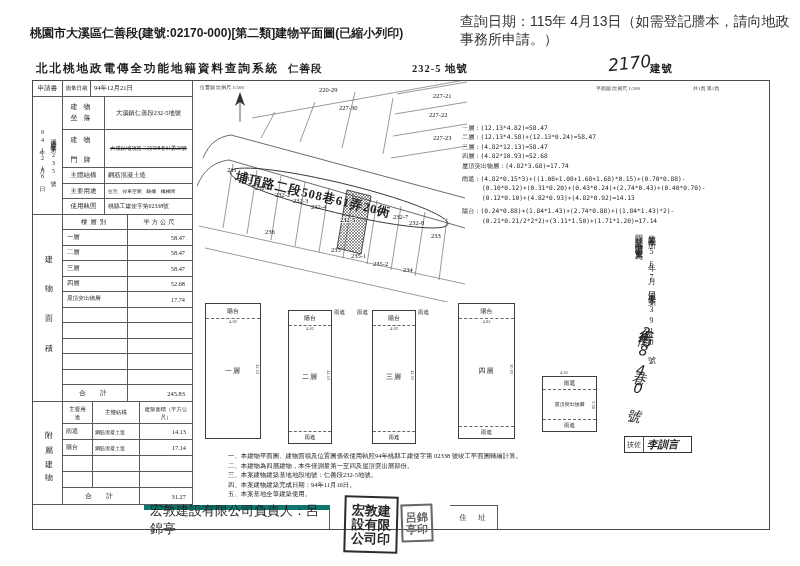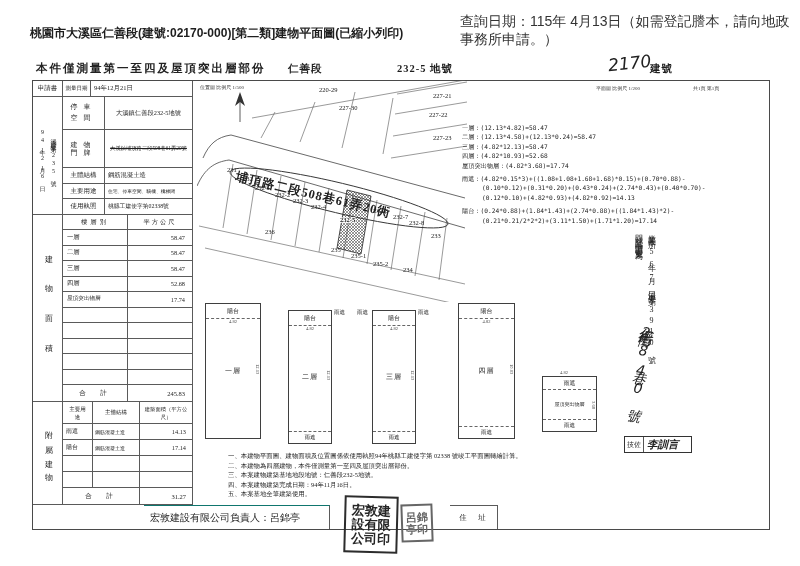--- a/index.html
+++ b/index.html
@@ -43,41 +43,41 @@
   svg text{fill:#222;font-family:"Liberation Serif",serif;}
 </style>
 </head>
 <body>
 
 <div class="page">
 
   <div class="abs qdate" style="left:460px;top:13px;">查詢日期：115年 4月13日（如需登記謄本，請向地政事務所申請。）</div>
   <div class="abs sub-title" style="left:30px;top:25px;">桃園市大溪區仁善段(建號:02170-000)[第二類]建物平面圖(已縮小列印)</div>
 
-  <div class="abs ftitle" style="left:36px;top:61px;">本件僅測量第一至四及屋頂突出層部份</div>
+  <div class="abs ftitle" style="left:36px;top:61px;">北北桃地政電傳全功能地籍資料查詢系統</div>
   <div class="abs fsec" style="left:288px;top:62px;">仁善段</div>
-  <div class="abs fsec" style="left:397px;top:62px;">232-5 地號</div>
+  <div class="abs fsec" style="left:412px;top:62px;">232-5 地號</div>
   <div class="abs hand" style="left:608px;top:53px;font-size:17px;transform:rotate(-6deg);">2170</div>
   <div class="abs fsec" style="left:650px;top:62px;">建號</div>
 
   <div class="frame"></div>
 
   <div class="cell br bb" style="left:33px;top:81px;width:30px;height:16px;font-size:6.5px;">申請書</div>
   <div class="cell br bb" style="left:63px;top:81px;width:28px;height:16px;font-size:5.5px;">測量日期</div>
   <div class="cell br bb left" style="left:91px;top:81px;width:102px;height:16px;font-size:6.5px;padding-left:3px;">94年12月21日</div>
 
   <div class="cell br bb" style="left:33px;top:97px;width:30px;height:118px;">
     <span class="vtext" style="font-size:6px;letter-spacing:2px;">94年12月16日</span>
     <span class="vtext" style="font-size:6px;letter-spacing:2px;margin-left:2px;">溪測建字第2235號</span>
   </div>
 
-  <div class="cell br bb" style="left:63px;top:97px;width:42px;height:33px;font-size:7px;letter-spacing:6px;line-height:11px;text-align:center;flex-wrap:wrap;padding:0 2px;">停車空間</div>
+  <div class="cell br bb" style="left:63px;top:97px;width:42px;height:33px;font-size:7px;letter-spacing:6px;line-height:11px;text-align:center;flex-wrap:wrap;padding:0 2px;">建物坐落</div>
   <div class="cell br bb" style="left:105px;top:97px;width:88px;height:33px;font-size:6.3px;">大溪鎮仁善段232-5地號</div>
 
-  <div class="cell br bb" style="left:63px;top:130px;width:42px;height:38px;font-size:7px;letter-spacing:6px;line-height:8px;text-align:center;flex-wrap:wrap;padding:0 2px;">建物門牌</div>
+  <div class="cell br bb" style="left:63px;top:130px;width:42px;height:38px;font-size:7px;letter-spacing:6px;line-height:20px;text-align:center;flex-wrap:wrap;padding:0 2px;">建物門牌</div>
   <div class="cell br bb struck" style="left:105px;top:130px;width:88px;height:38px;font-size:5.3px;">大溪鎮埔頂路二段508巷61弄20號</div>
 
   <div class="cell br bb" style="left:63px;top:168px;width:42px;height:16px;font-size:6.5px;">主體結構</div>
   <div class="cell br bb left" style="left:105px;top:168px;width:88px;height:16px;font-size:6.3px;padding-left:3px;">鋼筋混凝土造</div>
 
   <div class="cell br bb" style="left:63px;top:184px;width:42px;height:15px;font-size:6.5px;">主要用途</div>
   <div class="cell br bb left" style="left:105px;top:184px;width:88px;height:15px;font-size:4.8px;padding-left:3px;">住宅、停車空間、騎樓、樓梯間</div>
 
   <div class="cell br bb" style="left:63px;top:199px;width:42px;height:16px;font-size:6.5px;">使用執照</div>
   <div class="cell br bb left" style="left:105px;top:199px;width:88px;height:16px;font-size:5.8px;padding-left:3px;">桃縣工建使字第02338號</div>
@@ -133,21 +133,21 @@
   <div class="cell br bb" style="left:63px;top:456px;width:30px;height:16px;"></div>
   <div class="cell br bb" style="left:93px;top:456px;width:47px;height:16px;"></div>
   <div class="cell br bb" style="left:140px;top:456px;width:53px;height:16px;"></div>
   <div class="cell br bb" style="left:63px;top:472px;width:30px;height:16px;"></div>
   <div class="cell br bb" style="left:93px;top:472px;width:47px;height:16px;"></div>
   <div class="cell br bb" style="left:140px;top:472px;width:53px;height:16px;"></div>
 
   <div class="cell br bb" style="left:63px;top:488px;width:77px;height:17px;font-size:6.5px;letter-spacing:4px;">合　計</div>
   <div class="cell br bb right" style="left:140px;top:488px;width:53px;height:17px;font-size:6.5px;padding-right:6px;">31.27</div>
 
-  <div class="cell br left" style="left:144px;top:505px;width:186px;height:24px;font-size:10px;padding-left:6px;border-top:1px solid #0f766e;">宏敦建設有限公司負責人：呂錦亭</div>
+  <div class="cell br left" style="left:144px;top:505px;width:186px;height:24px;font-size:13px;padding-left:6px;border-top:5px solid #0f766e;">宏敦建設有限公司負責人：呂錦亭</div>
   <div class="cell br bt" style="left:450px;top:505px;width:48px;height:24px;font-size:7.5px;letter-spacing:2px;">住　址</div>
 
   <div class="seal" style="left:344px;top:496px;width:54px;height:57px;border:2px solid #2c2c2c;color:#262626;
        font-size:13px;line-height:14px;letter-spacing:0px;transform:rotate(1.5deg);padding:1px;">宏敦建設有限公司印</div>
   <div class="seal" style="left:401px;top:504px;width:32px;height:38px;border:2px solid #666;color:#666;
        font-size:11px;line-height:12px;transform:rotate(-2deg);padding:1px;">呂錦亭印</div>
 
   <div class="abs tiny" style="left:200px;top:84px;">位置圖 比例尺 1/500</div>
   <div class="abs tiny" style="left:596px;top:85px;">平面圖 比例尺 1/200</div>
   <div class="abs tiny" style="left:693px;top:85px;">共1頁 第1頁</div>

